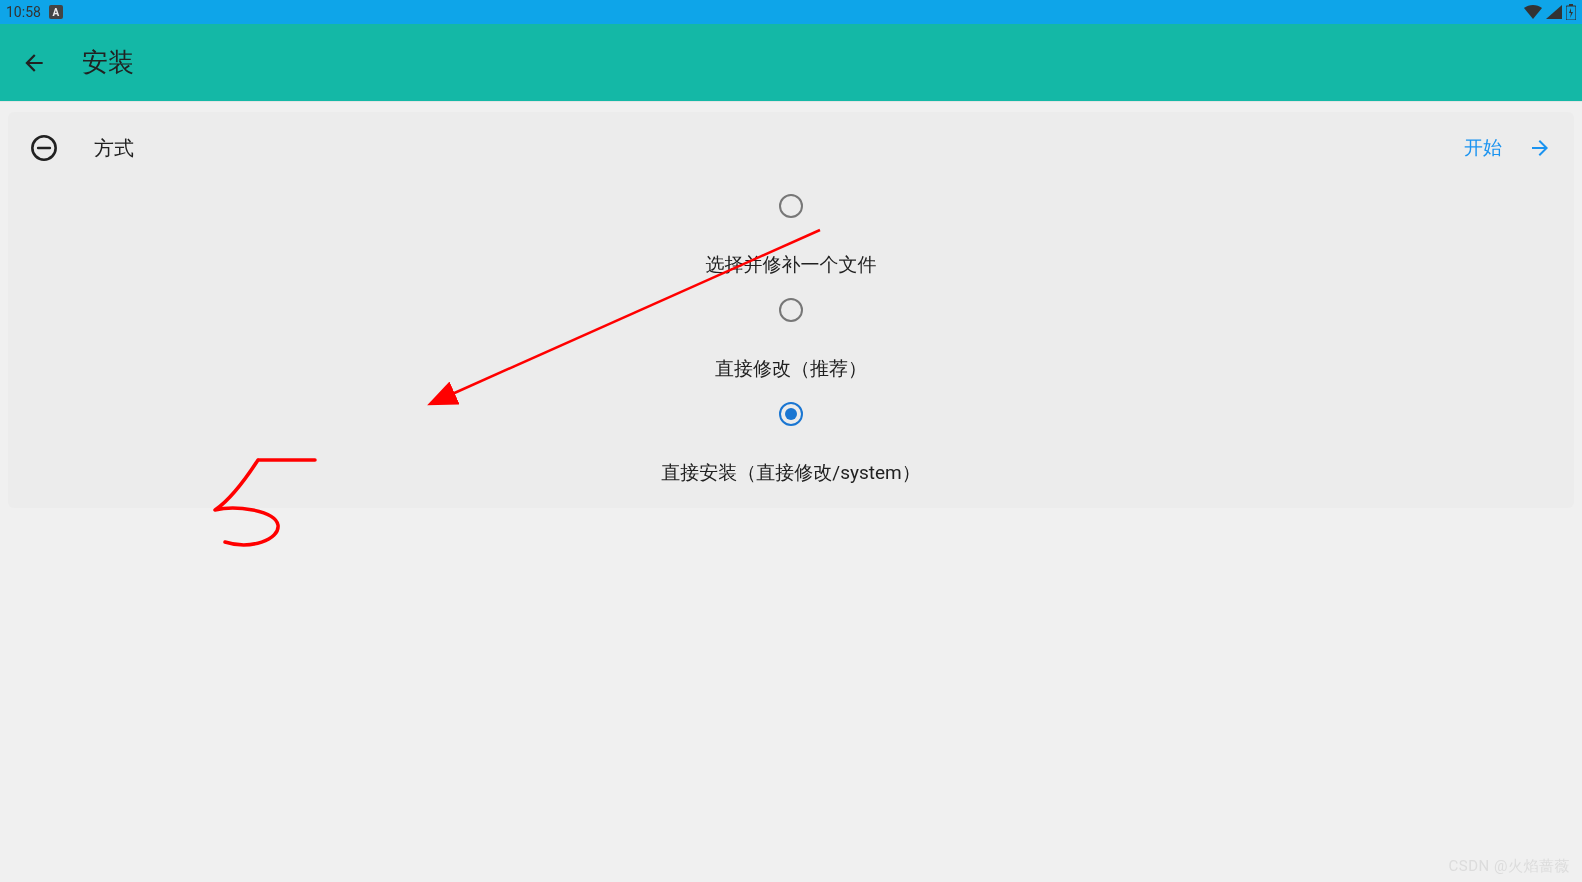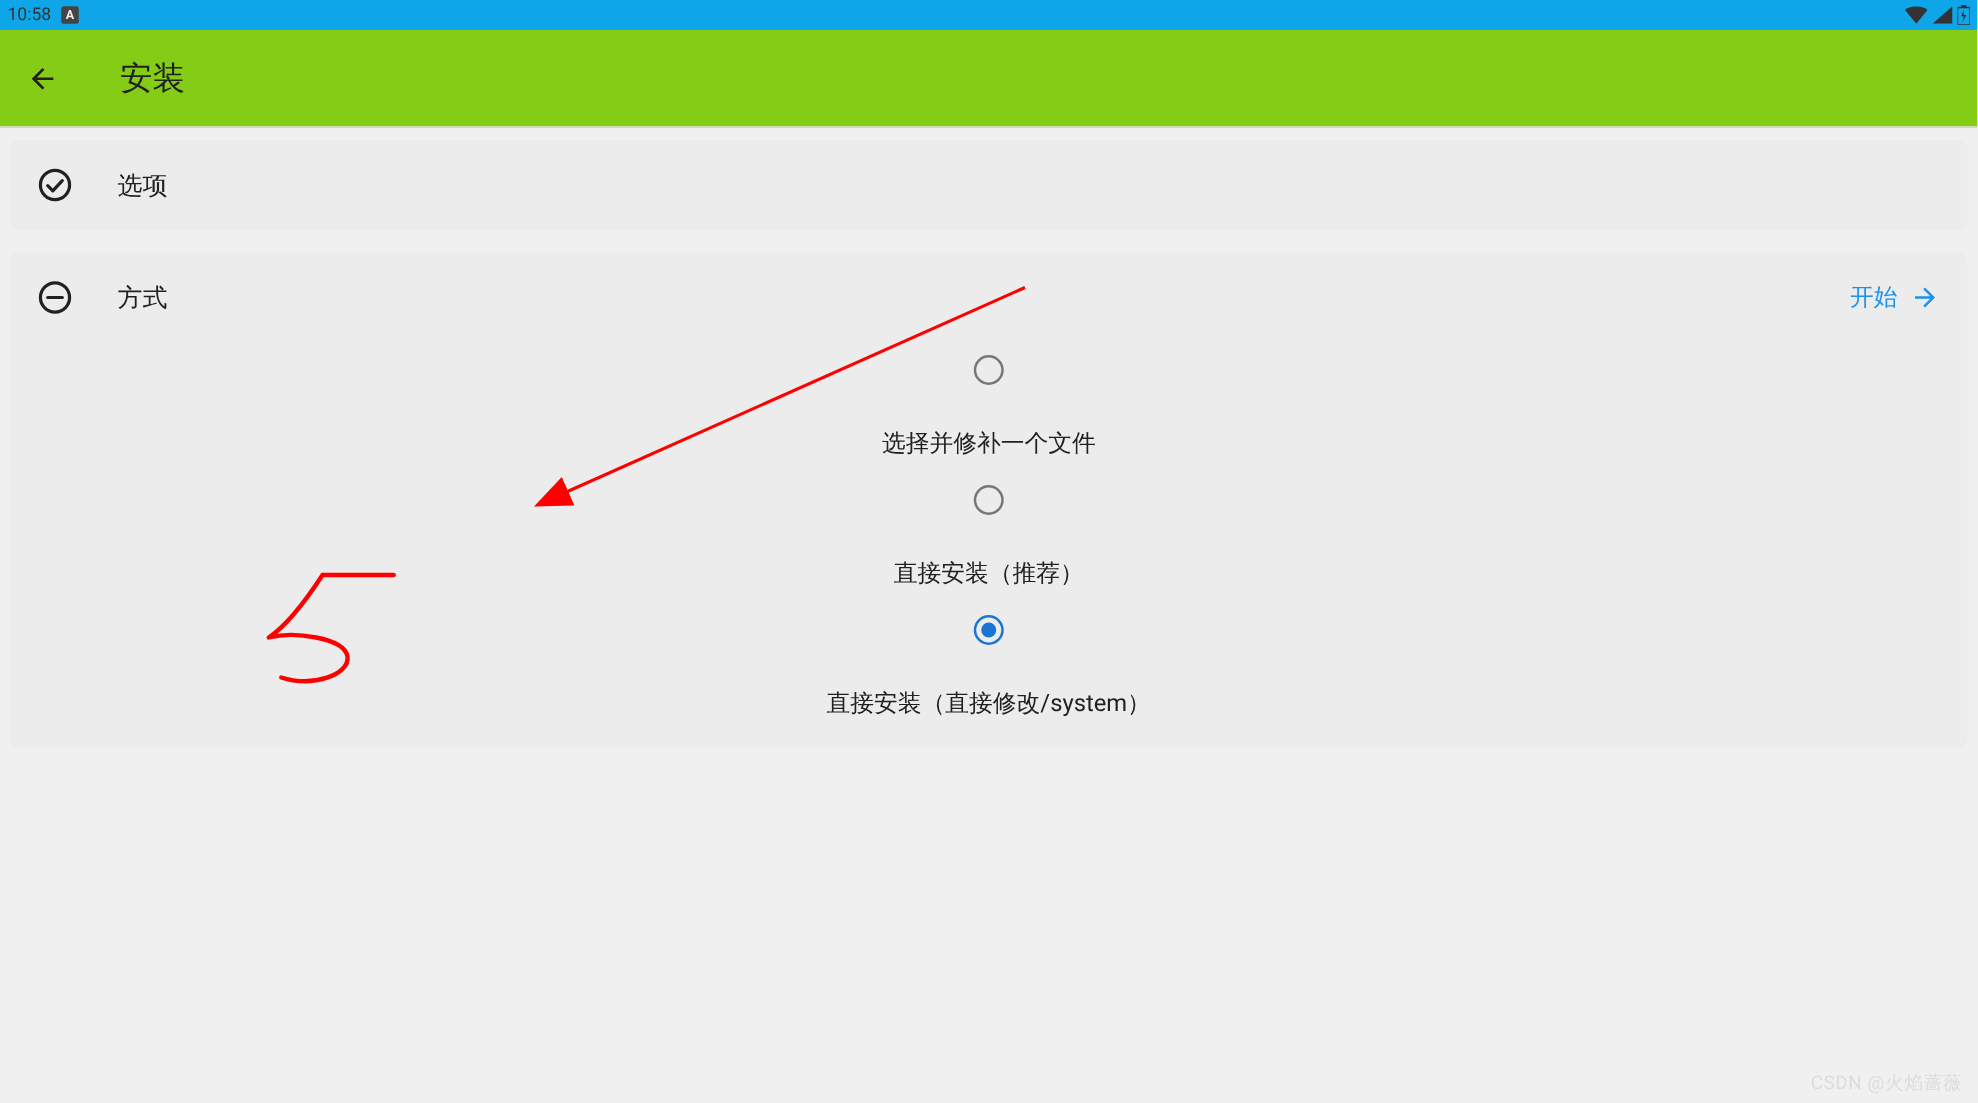--- a/index.html
+++ b/index.html
@@ -34,25 +34,25 @@
       display: flex;
       align-items: center;
       gap: 4px;
     }
     .status-icon {
       display: inline-flex;
       align-items: center;
     }
     .app-bar {
       height: 78px;
-      background: #84cc16;
+      background: #14b8a6;
       display: flex;
       align-items: center;
       padding: 0 18px;
-      gap: 46px;
+      gap: 32px;
       border-bottom: 1px solid #e4e4e4;
     }
     .back-btn {
       display: flex;
       align-items: center;
       justify-content: center;
       width: 32px;
       height: 32px;
       cursor: pointer;
     }
@@ -90,21 +90,21 @@
       height: 28px;
     }
     .card-title {
       font-size: 20px;
       color: #212121;
       font-weight: 400;
     }
     .card-action {
       display: flex;
       align-items: center;
-      gap: 10px;
+      gap: 26px;
       color: #1a93f0;
       font-size: 19px;
       cursor: pointer;
     }
     .radio-list {
       padding: 4px 0 8px 0;
     }
     .radio-item {
       display: flex;
       align-items: center;
@@ -198,33 +198,20 @@
   <div class="back-btn">
     <svg width="26" height="26" viewBox="0 0 24 24">
       <path d="M20 11H7.83l5.59-5.59L12 4l-8 8 8 8 1.41-1.41L7.83 13H20v-2z" fill="#212121"></path>
     </svg>
   </div>
   <div class="app-title">安装</div>
 </div>
 
 <div class="content">
 
-  <div class="card">
-    <div class="card-header">
-      <div class="card-header-left">
-        <div class="card-icon">
-          <svg width="28" height="28" viewBox="0 0 24 24">
-            <circle cx="12" cy="12" r="10" fill="none" stroke="#212121" stroke-width="2.2"></circle>
-            <path d="M7 12.5 L10.5 16 L17 9" fill="none" stroke="#212121" stroke-width="2.2" stroke-linecap="round" stroke-linejoin="round"></path>
-          </svg>
-        </div>
-        <div class="card-title">选项</div>
-      </div>
-    </div>
-  </div>
 
   <div class="card">
     <div class="card-header">
       <div class="card-header-left">
         <div class="card-icon">
           <svg width="28" height="28" viewBox="0 0 24 24">
             <circle cx="12" cy="12" r="10" fill="none" stroke="#212121" stroke-width="2.2"></circle>
             <line x1="7" y1="12" x2="17" y2="12" stroke="#212121" stroke-width="2.2" stroke-linecap="round"></line>
           </svg>
         </div>
@@ -238,21 +225,21 @@
       </div>
     </div>
 
     <div class="radio-list">
       <div class="radio-item">
         <div class="radio-circle"></div>
         <div class="radio-label">选择并修补一个文件</div>
       </div>
       <div class="radio-item">
         <div class="radio-circle"></div>
-        <div class="radio-label">直接安装（推荐）</div>
+        <div class="radio-label">直接修改（推荐）</div>
       </div>
       <div class="radio-item">
         <div class="radio-circle selected">
           <div class="radio-dot"></div>
         </div>
         <div class="radio-label">直接安装（直接修改/system）</div>
       </div>
     </div>
   </div>
 

